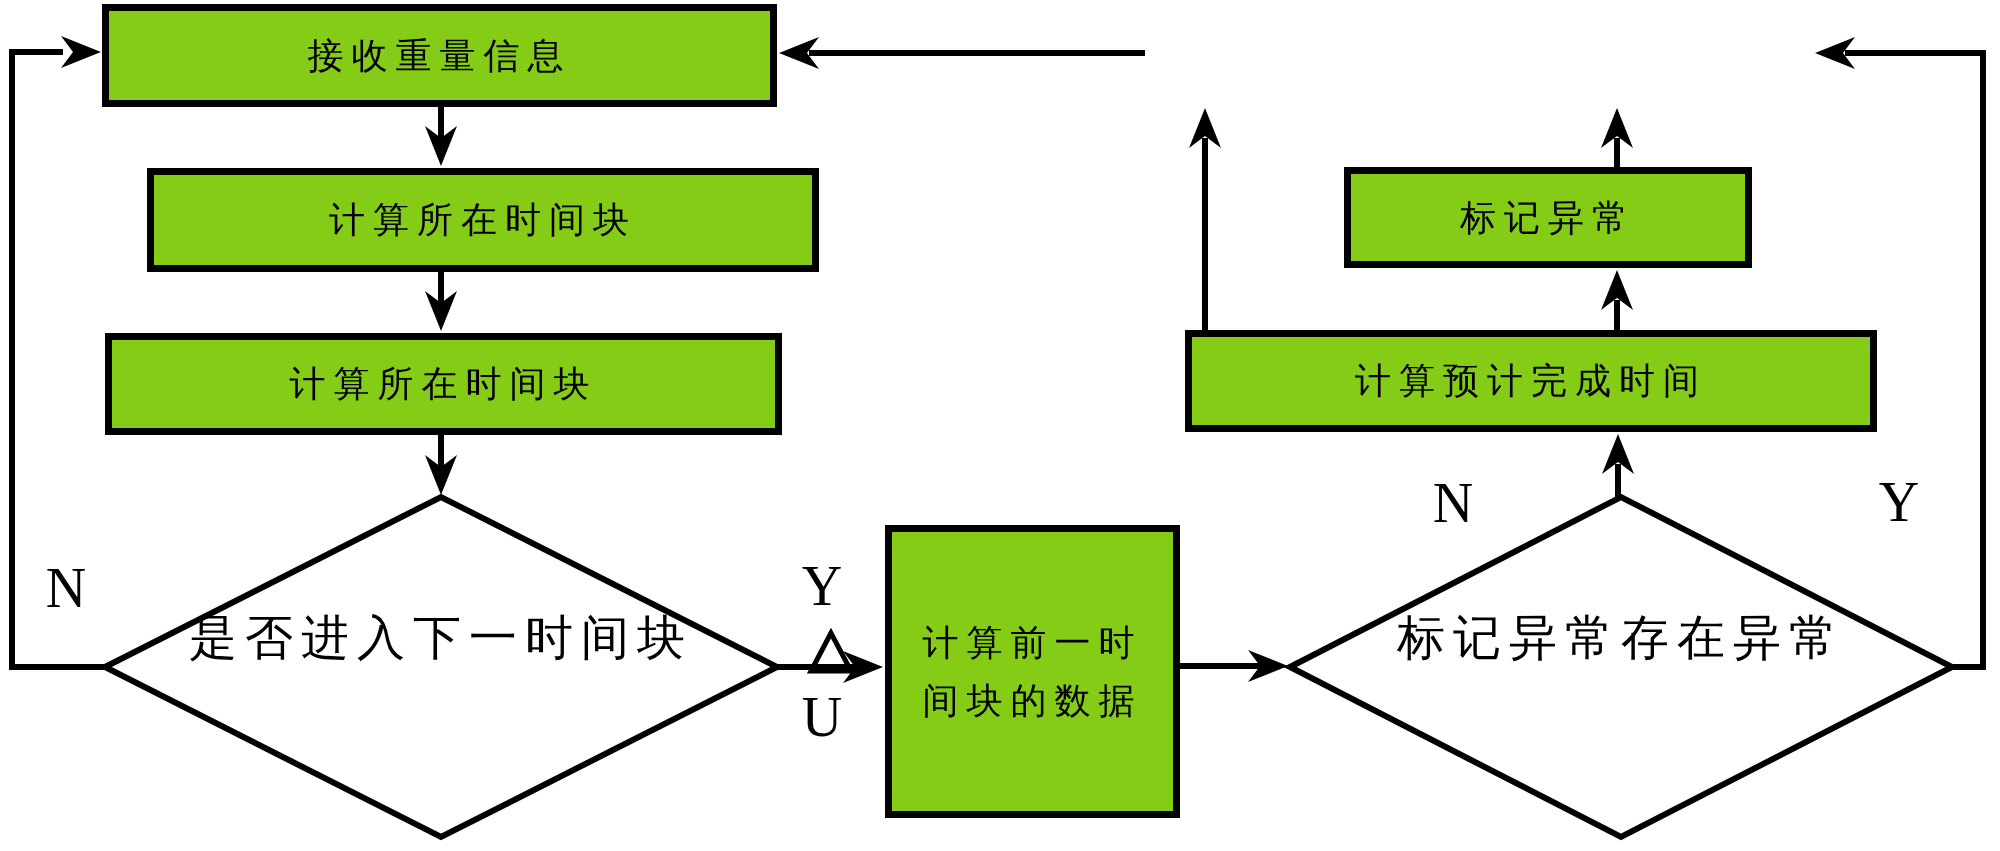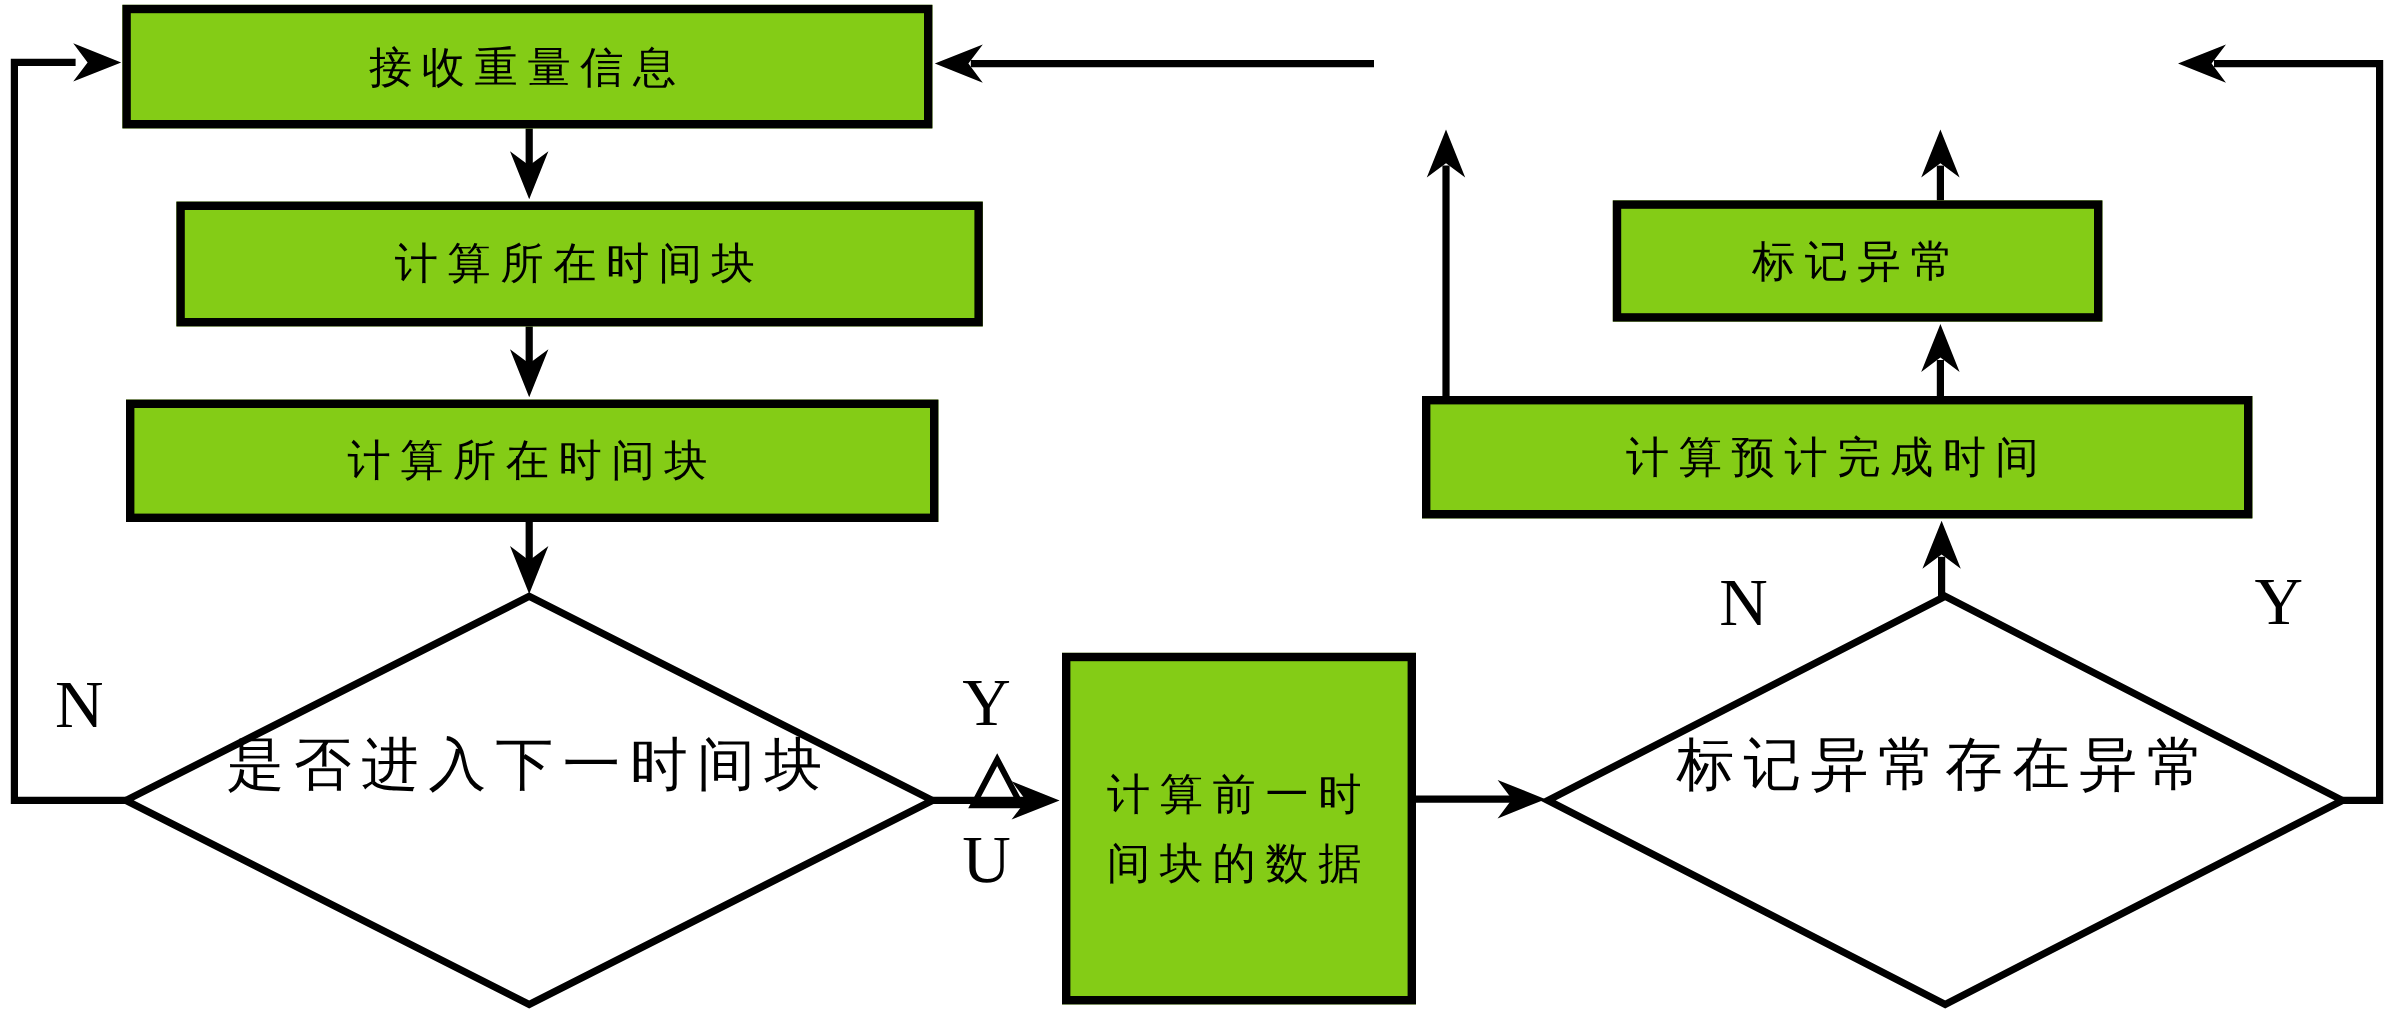--- a/index.html
+++ b/index.html
@@ -79,21 +79,21 @@
   </div>
 
   <div class="pbox" style="left:105px;top:168px;width:672px;height:104px;margin-left:42px;">
     <div>计算所在时间块</div>
   </div>
 
   <div class="pbox" style="left:105px;top:333px;width:677px;height:102px;">
     <div>计算所在时间块</div>
   </div>
 
-  <div class="pbox" style="left:885px;top:544px;width:295px;height:293px;">
+  <div class="pbox" style="left:885px;top:525px;width:295px;height:293px;">
     <div>计算前一时</div>
     <div>间块的数据</div>
   </div>
 
   <div class="pbox" style="left:1145px;top:330px;width:692px;height:102px;margin-left:40px;">
     <div>计算预计完成时间</div>
   </div>
 
   <div class="pbox" style="left:1344px;top:167px;width:408px;height:101px;">
     <div>标记异常</div>

